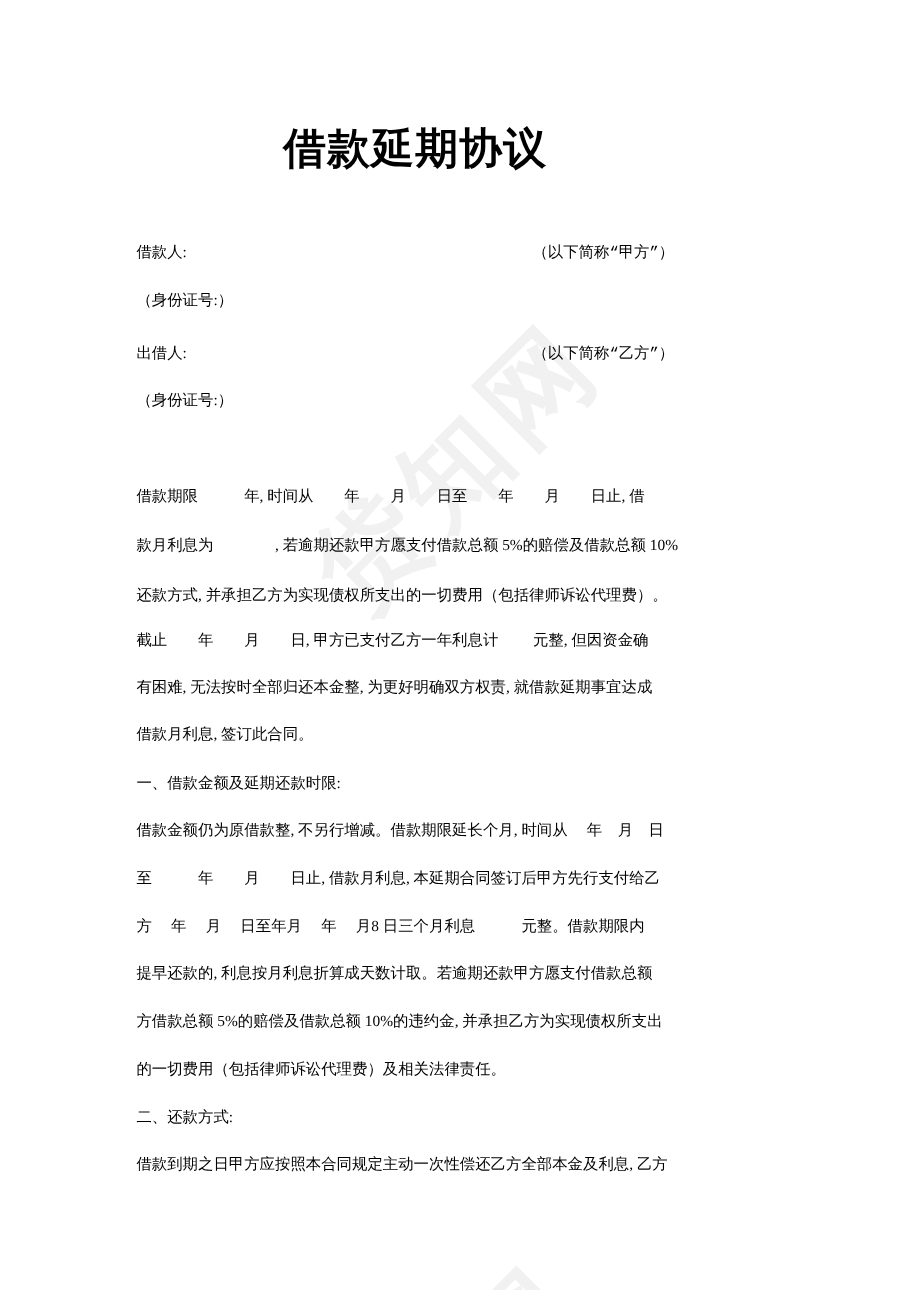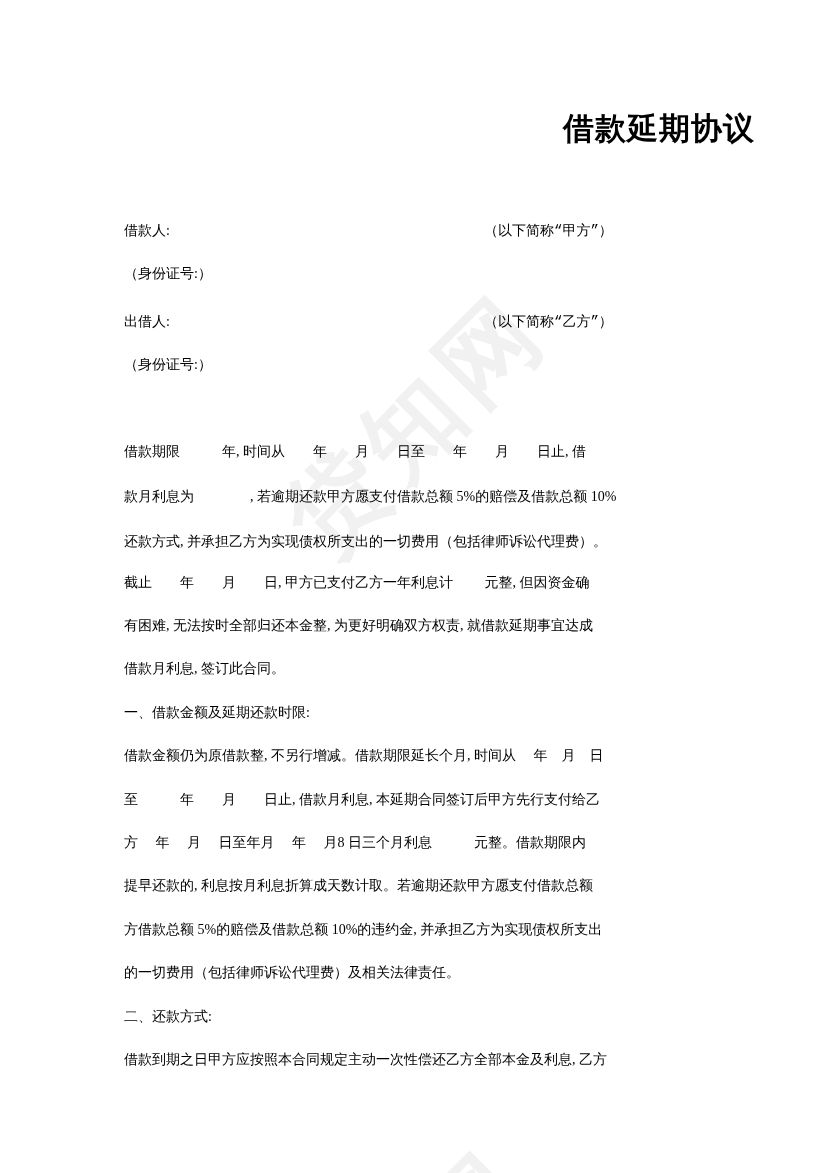--- a/index.html
+++ b/index.html
@@ -25,22 +25,22 @@
     z-index: 0;
     user-select: none;
   }
   .wm-main { left: 258px; top: 360px; }
   .wm-bottom { left: 243px; top: 1216px; }
   .title {
     position: absolute;
     left: 0;
     top: 108px;
     width: 755px;
-    text-align: right;
-    font-size: 31px;
+    text-align: center;
+    font-size: 39px;
     font-weight: bold;
     letter-spacing: 1px;
     z-index: 1;
   }
   .ln {
     position: absolute;
     left: 124px;
     width: 586px;
     font-size: 14px;
     line-height: 22px;

